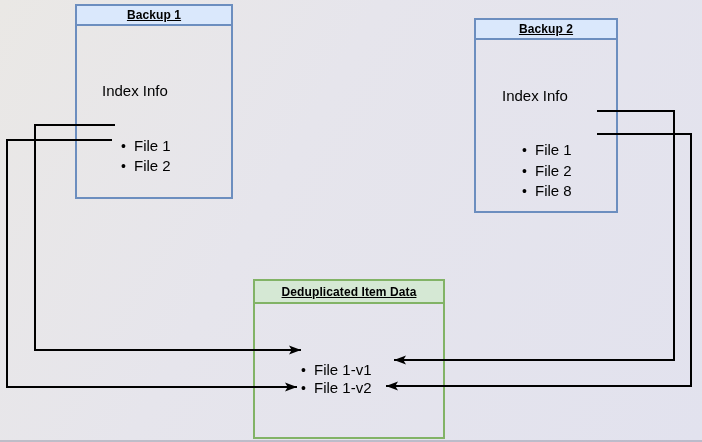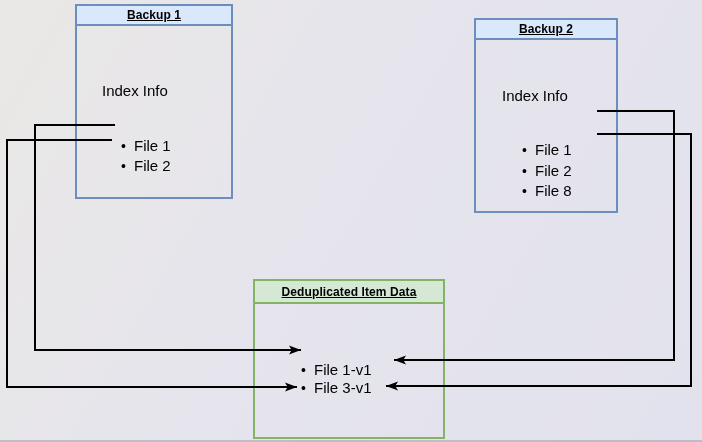--- a/index.html
+++ b/index.html
@@ -116,21 +116,21 @@
   <div class="box green" id="dedup">
     <div class="box-header">Deduplicated Item Data</div>
     <div class="box-body">
       <ul class="files">
         <li>
             <span class="bullet"></span>
             <span>File 1-v1</span>
           </li>
         <li>
             <span class="bullet"></span>
-            <span>File 3-v1</span>
+            <span>File 1-v2</span>
           </li>
       </ul>
     </div>
   </div>
 
   <svg class="wires" viewBox="0 0 702 442" xmlns="http://www.w3.org/2000/svg">
     <defs>
       <marker id="arrowhead" markerUnits="userSpaceOnUse" markerWidth="13" markerHeight="10" refX="12.5" refY="5" orient="auto">
         <path d="M0.5,0.5 L12.5,5 L0.5,9.5 L3.2,5 Z" fill="#000"></path>
       </marker>

